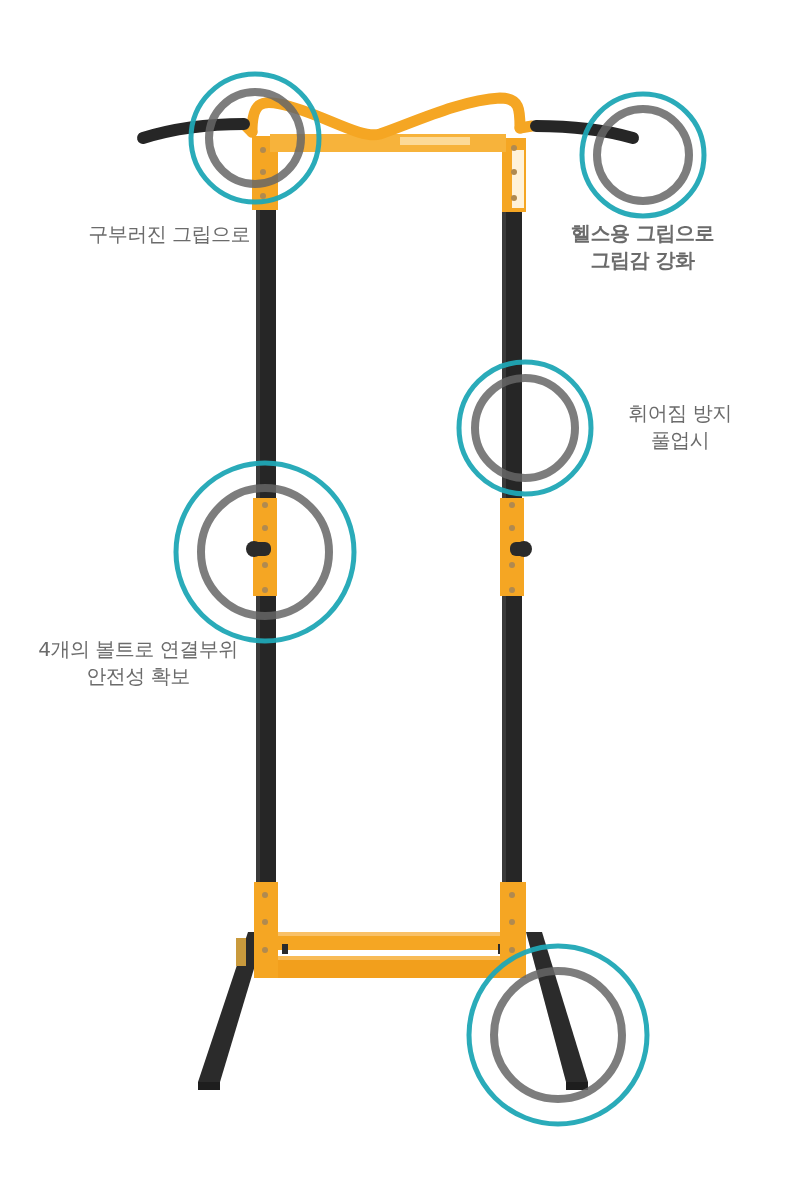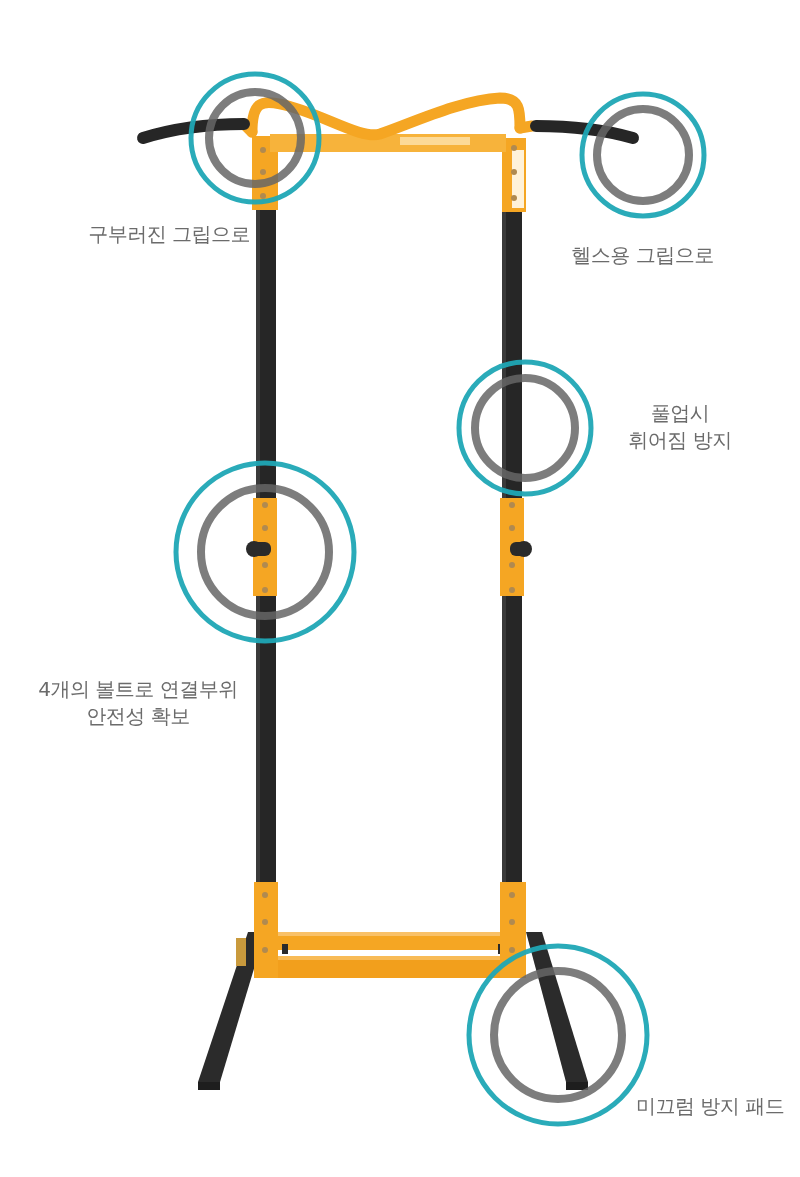--- a/index.html
+++ b/index.html
@@ -124,31 +124,29 @@
     <g>
       <circle cx="558" cy="1035" r="89" fill="none" stroke="#1fa7b5" stroke-width="5" opacity="0.95"></circle>
       <circle cx="558" cy="1035" r="64" fill="none" stroke="#666666" stroke-width="8" opacity="0.85"></circle>
     </g>
   </svg>
 
   <div class="callout right-align" style="left: 60px; top: 221px; width: 190px;">
     <span>구부러진 그립으로</span>
   </div>
 
-  <div class="callout center-align" style="left: 545px; top: 242px; width: 195px;">
+  <div class="callout center-align" style="left: 545px; top: 220px; width: 195px; font-weight: bold;">
     <span>헬스용 그립으로</span>
+    <span>그립감 강화</span>
   </div>
 
   <div class="callout center-align" style="left: 595px; top: 400px; width: 170px;">
+    <span>휘어짐 방지</span>
     <span>풀업시</span>
-    <span>휘어짐 방지</span>
   </div>
 
-  <div class="callout center-align" style="left: 22px; top: 636px; width: 232px; margin-top: 40px;">
+  <div class="callout center-align" style="left: 22px; top: 636px; width: 232px;">
     <span>4개의 볼트로 연결부위</span>
     <span>안전성 확보</span>
   </div>
 
-  <div class="callout" style="left: 636px; top: 1093px; width: 160px;">
-    <span>미끄럼 방지 패드</span>
-  </div>
 
 </div>
 
 </body></html>

